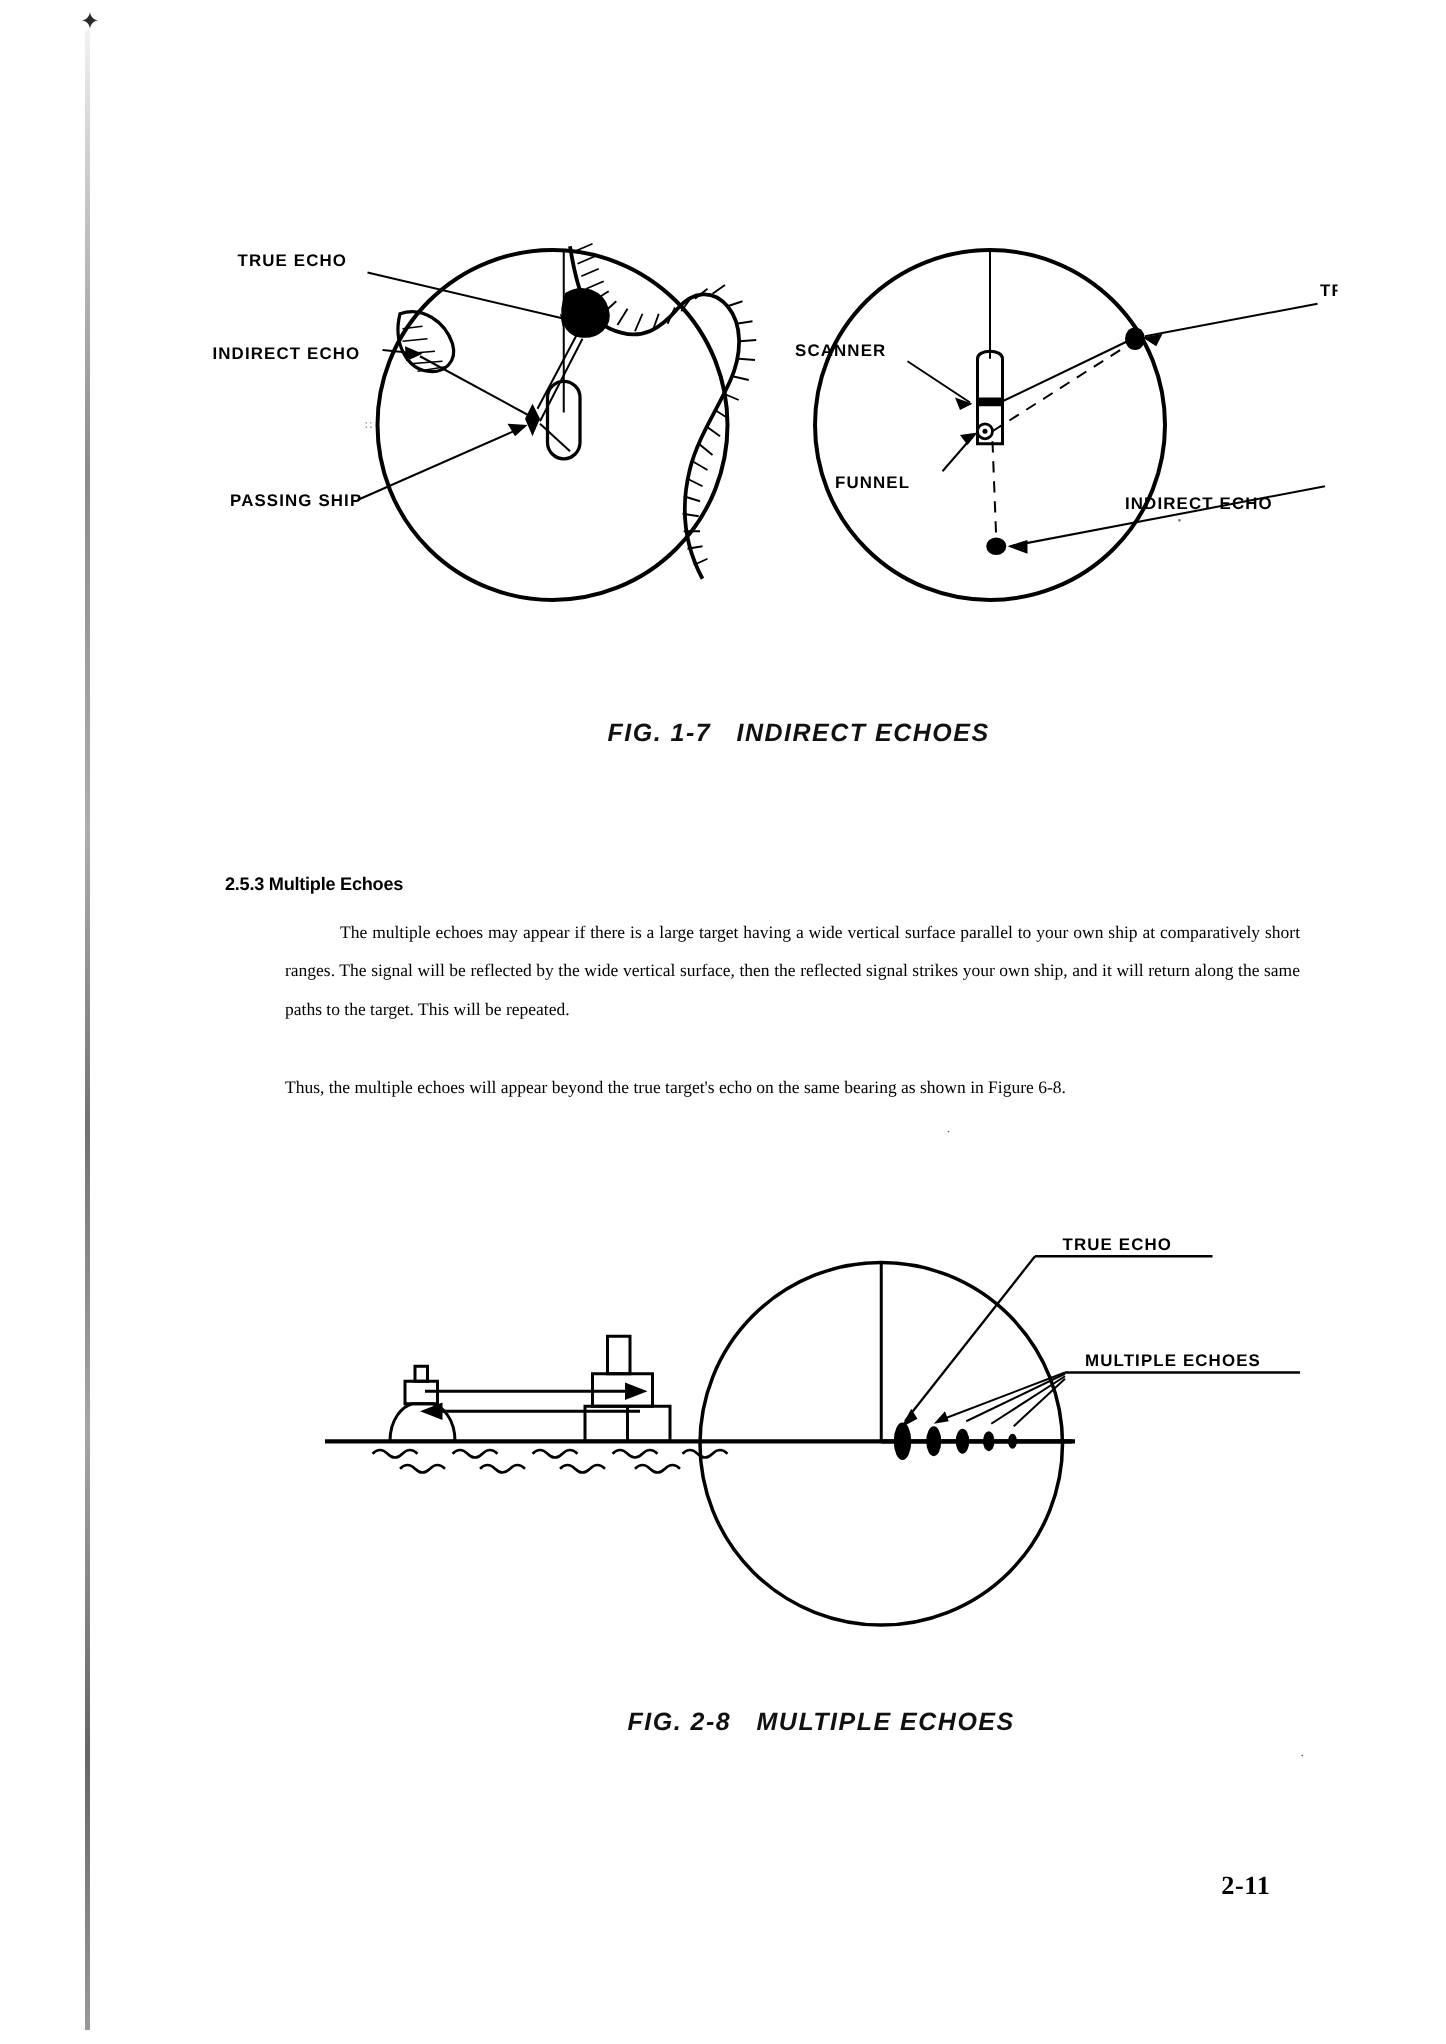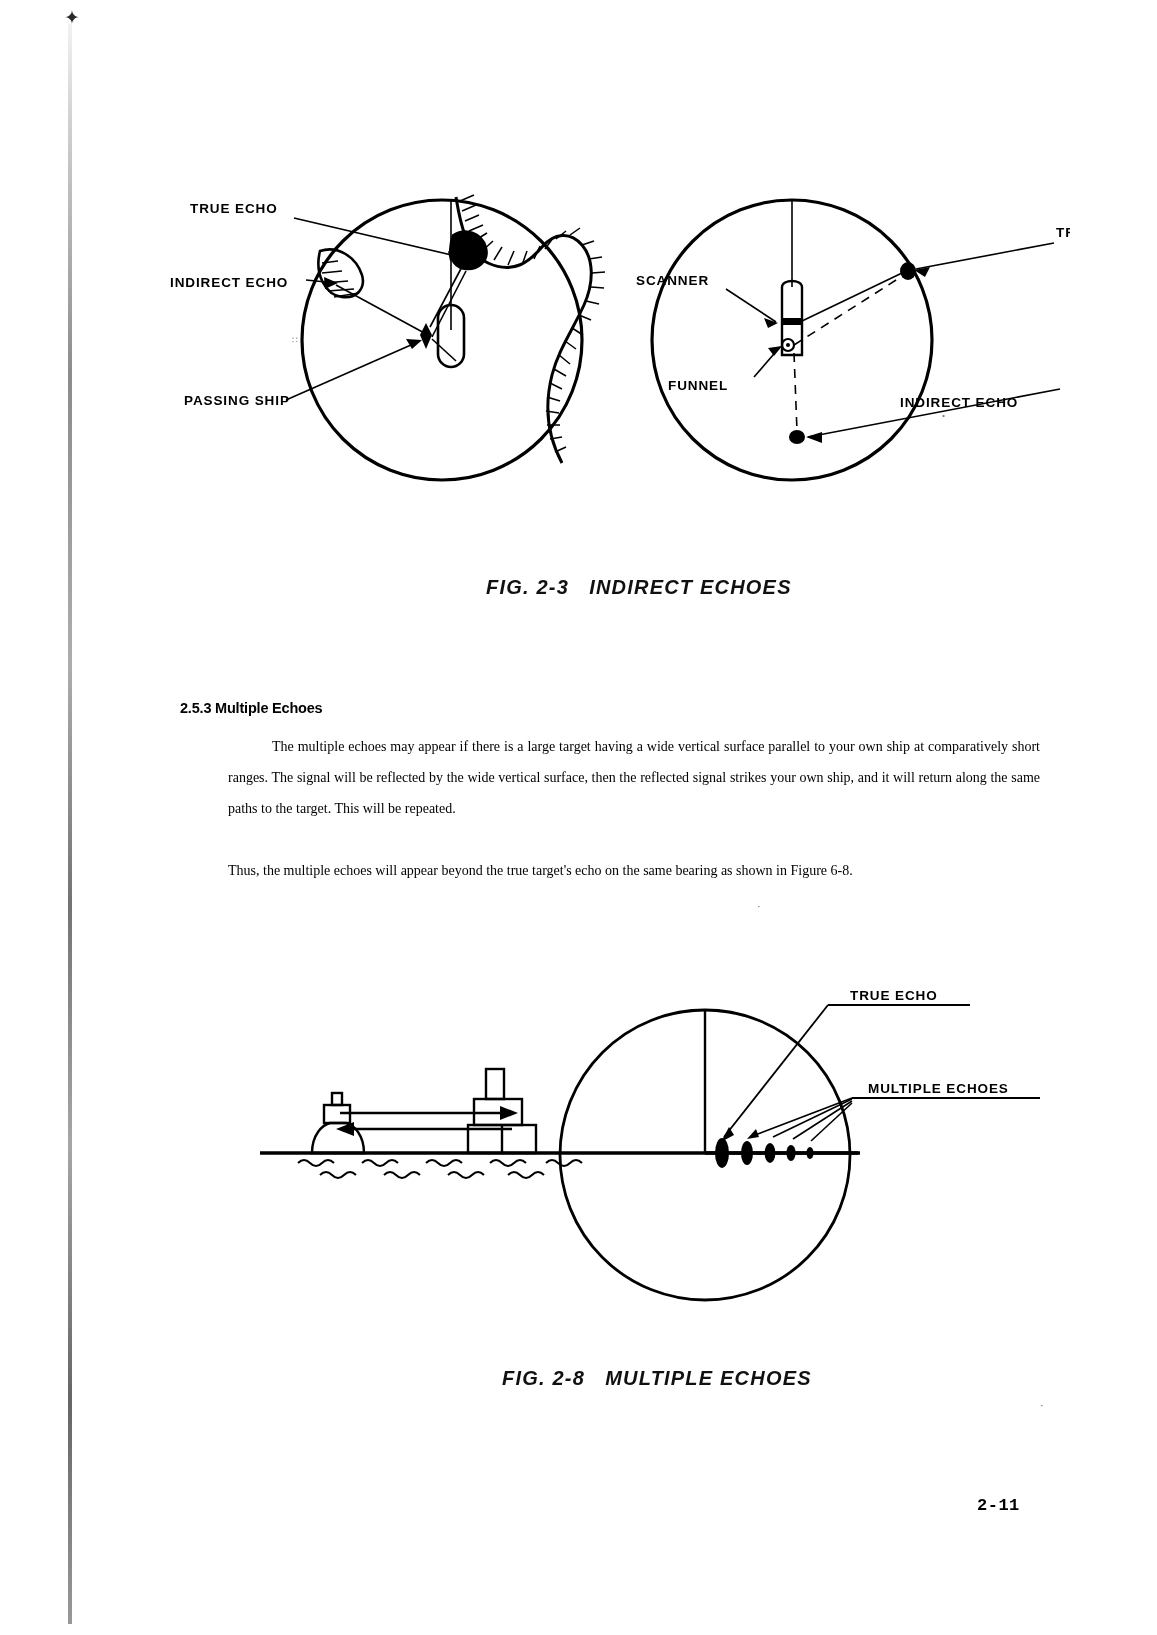--- a/index.html
+++ b/index.html
@@ -78,23 +78,23 @@
     font-size: 14px;
     line-height: 31px;
     color: #000;
     text-align: justify;
     text-justify: inter-word;
   }
   .body-para.indent { text-indent: 44px; }
 
   .page-number {
     position: absolute;
-    font-family: Liberation Mono, monospace;
+    font-family: Liberation Serif, serif;
     font-weight: bold;
-    font-size: 17px;
+    font-size: 21px;
     letter-spacing: 0.5px;
     color: #000;
   }
 
   .diagram-label {
     font-family: "Liberation Sans", sans-serif;
     font-weight: bold;
     font-size: 13.5px;
     letter-spacing: 0.9px;
     fill: #000;
@@ -232,21 +232,21 @@
 
         <text class="diagram-label" x="886" y="62">TRUE ECHO</text>
         <text class="diagram-label" x="466" y="110">SCANNER</text>
         <text class="diagram-label" x="498" y="215">FUNNEL</text>
         <text class="diagram-label" x="730" y="232">INDIRECT ECHO</text>
         <text x="772" y="244" font-size="9" fill="#777">•</text>
       </g>
     </svg>
   </div>
 
-  <div class="fig-caption" style="left:486px; top:576px;">FIG. 2-3   INDIRECT ECHOES</div>
+  <div class="fig-caption" style="left:486px; top:576px;">FIG. 1-7   INDIRECT ECHOES</div>
 
   <div class="section-heading" style="left:180px; top:700px;">2.5.3 Multiple Echoes</div>
 
   <div class="body-para indent" style="left:228px; top:731px; width:812px;">The multiple echoes may appear if there is a large target having a wide vertical surface parallel to your own ship at comparatively short ranges. The signal will be reflected by the wide vertical surface, then the reflected signal strikes your own ship, and it will return along the same paths to the target. This will be repeated.</div>
 
   <div class="body-para" style="left:228px; top:855px; width:812px;">Thus, the multiple echoes will appear beyond the true target's echo on the same bearing as shown in Figure 6-8.</div>
 
   <div class="tiny-mark" style="left:757px; top:900px;">·</div>
 
   <div class="figure-block" style="left:250px; top:985px; width:790px; height:330px;">

